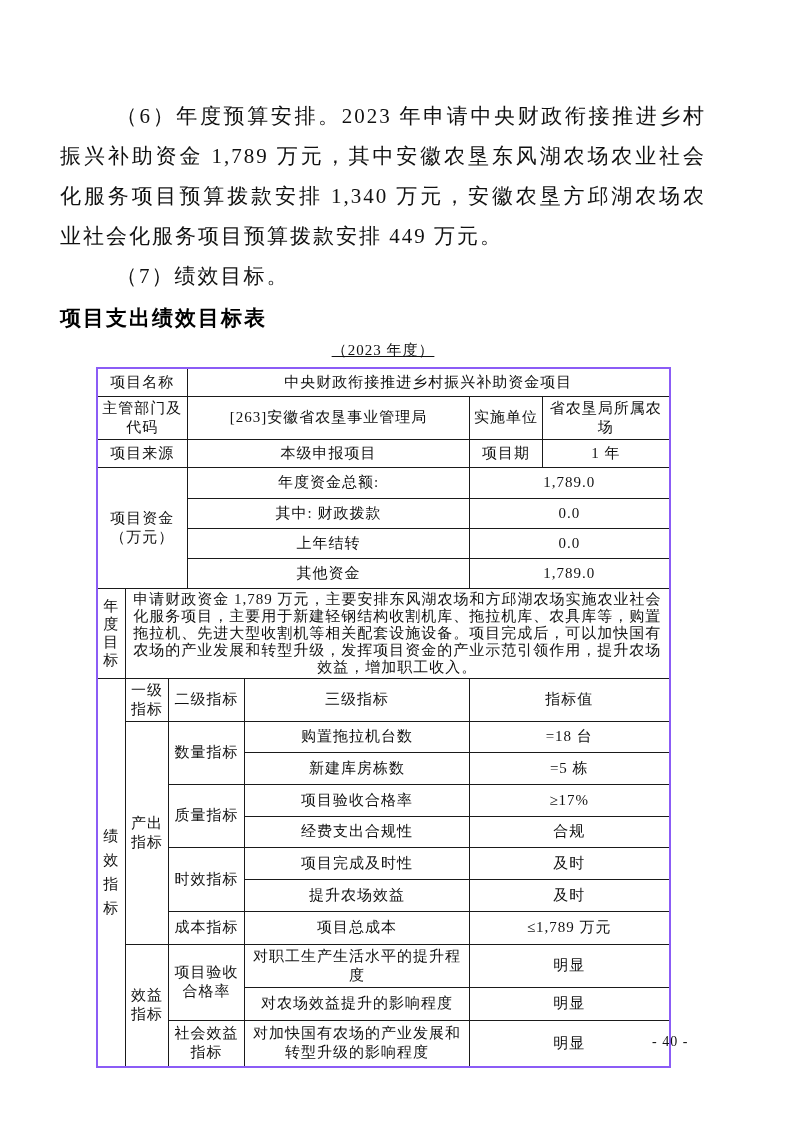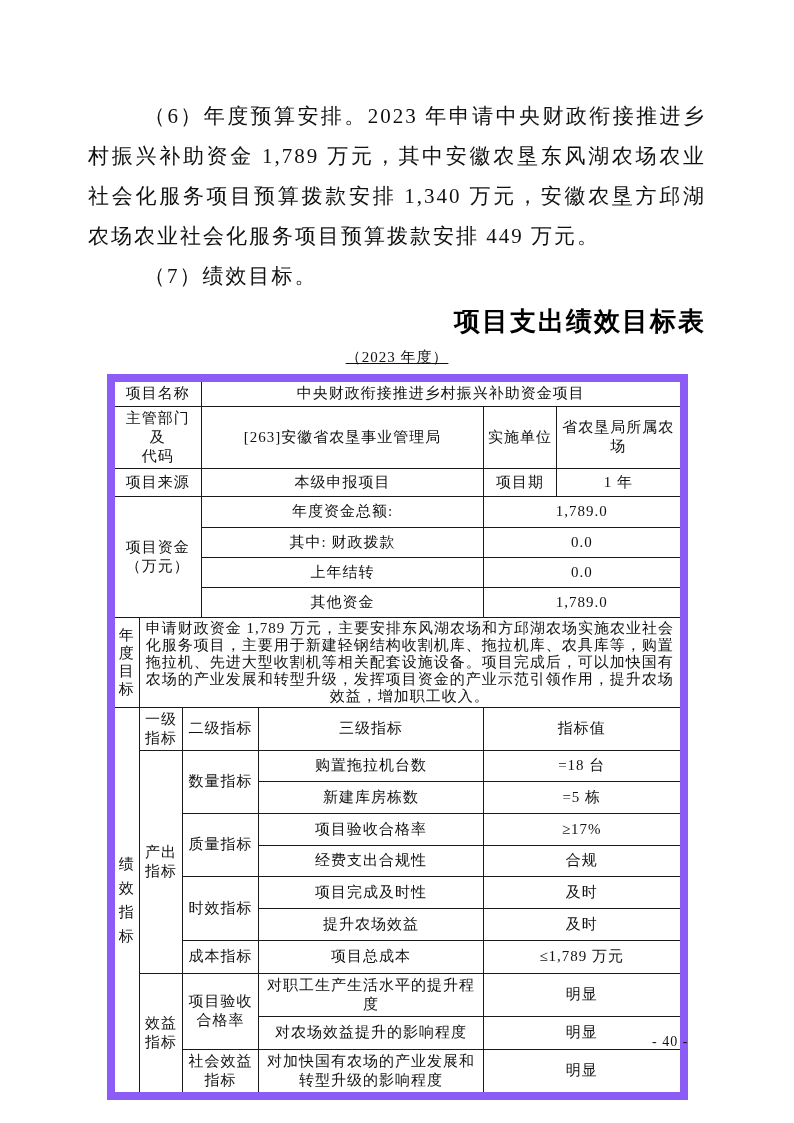--- a/index.html
+++ b/index.html
@@ -8,53 +8,53 @@
     position: relative;
     width: 794px;
     height: 1123px;
     margin: 0 auto;
     background: #ffffff;
     font-family: "Liberation Serif", "DejaVu Serif", serif;
     color: #000;
     overflow: hidden;
   }
   .content {
-    padding: 96px 88px 0 88px;
+    padding: 96px 88px 0 60px;
   }
   .body-text p {
     font-size: 21px;
     line-height: 40px;
     letter-spacing: 2px;
     text-align: justify;
     text-indent: 56px;
     color: #111;
   }
   .table-title {
     margin-top: 8px;
-    text-align: right;
+    text-align: left;
     font-family: "Liberation Sans", "DejaVu Sans", sans-serif;
     font-weight: bold;
-    font-size: 26px;
+    font-size: 21px;
     letter-spacing: 2px;
     color: #000;
   }
   .table-subtitle {
     margin-top: 9px;
     text-align: center;
     font-size: 15px;
     letter-spacing: 1px;
     color: #111;
     text-decoration: underline;
   }
   table.goal-table {
     margin: 7px auto 16px auto;
     width: 573px;
     table-layout: fixed;
     border-collapse: collapse;
-    border: 8px solid #8b5cf6;
+    border: 2px solid #8b5cf6;
   }
   table.goal-table td {
     border: 1px solid #1a1a1a;
     font-size: 15px;
     letter-spacing: 1px;
     text-align: center;
     vertical-align: middle;
     padding: 2px 4px;
     color: #111;
     overflow: hidden;

